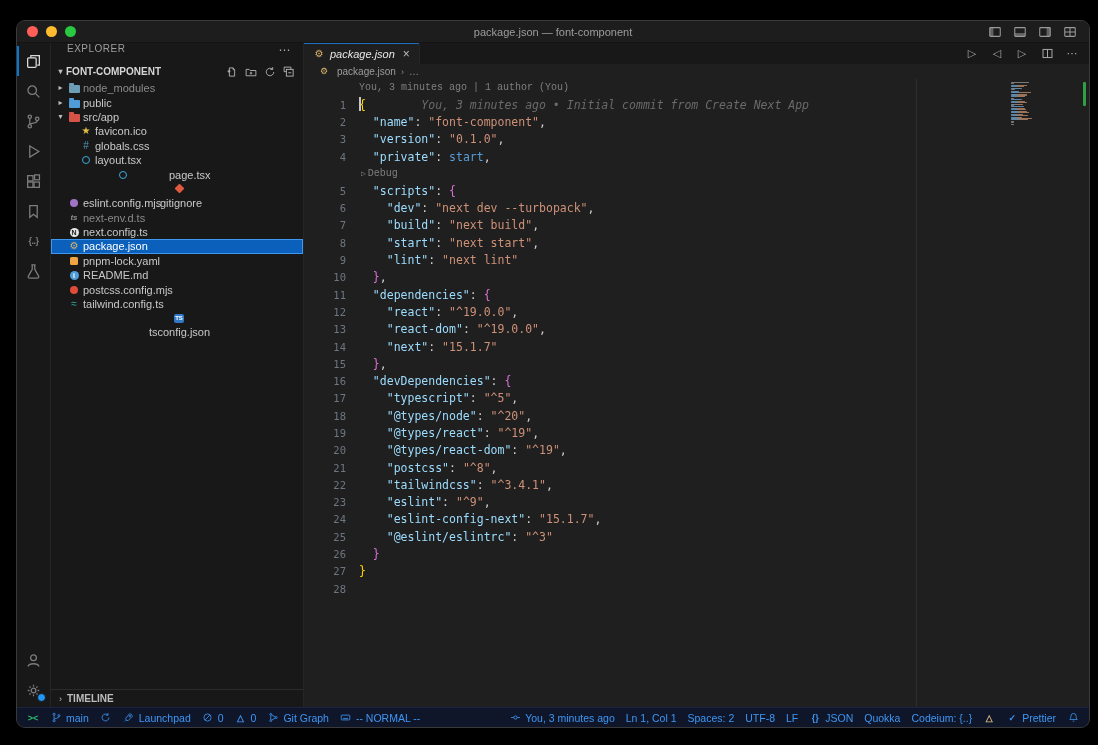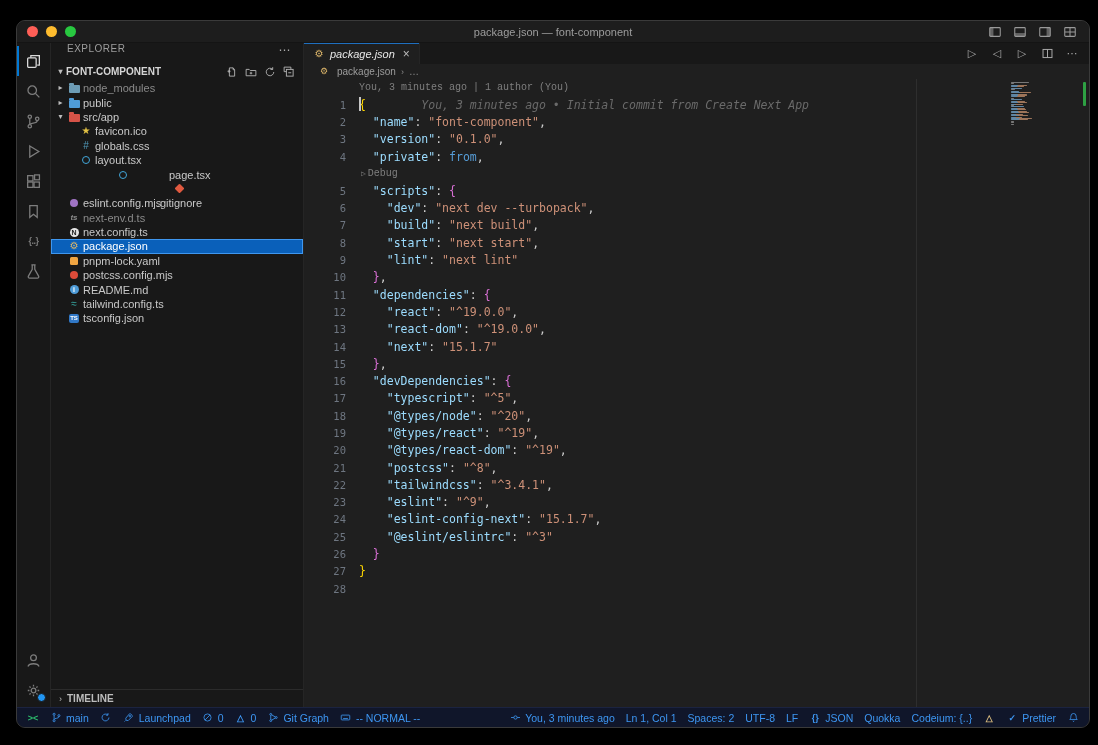--- a/index.html
+++ b/index.html
@@ -347,39 +347,39 @@
           <div class="row" style="padding-left: 4px;">
             <span class="chev"></span>
             <span class="ficon">
               <span class="sq" style="background:#f0a542"></span>
             </span>
             <span class="flabel">pnpm-lock.yaml</span>
           </div>
           <div class="row" style="padding-left: 4px;">
             <span class="chev"></span>
             <span class="ficon">
+              <span class="cl" style="background:#4f9cd8;color:#ffffff">i</span>
+            </span>
+            <span class="flabel">README.md</span>
+          </div>
+          <div class="row" style="padding-left: 4px;">
+            <span class="chev"></span>
+            <span class="ficon">
               <span class="ci" style="background:#dd4b39"></span>
             </span>
             <span class="flabel">postcss.config.mjs</span>
           </div>
           <div class="row" style="padding-left: 4px;">
             <span class="chev"></span>
             <span class="ficon">
-              <span class="cl" style="background:#4f9cd8;color:#ffffff">i</span>
-            </span>
-            <span class="flabel">README.md</span>
-          </div>
-          <div class="row" style="padding-left: 4px;">
-            <span class="chev"></span>
-            <span class="ficon">
               <span class="gl" style="color:#38b2ac">≈</span>
             </span>
             <span class="flabel">tailwind.config.ts</span>
           </div>
-          <div class="row" style="padding-left: 4px;">
+          <div class="row" style="padding-left: 4px; flex-direction: column;">
             <span class="chev"></span>
             <span class="ficon">
               <span class="bd" style="background:#3178c6;color:#ffffff">TS</span>
             </span>
             <span class="flabel">tsconfig.json</span>
           </div>
         </div>
       <div class="timeline">
         <span class="chev">›</span>
         <span>TIMELINE</span>
@@ -457,21 +457,21 @@
           <div class="line">
             <span class="ln">2</span>
             <span class="lc"><span class="t-pl">  </span><span class="t-k">"name"</span><span class="t-p">: </span><span class="t-s">"font-component"</span><span class="t-p">,</span></span>
           </div>
           <div class="line">
             <span class="ln">3</span>
             <span class="lc"><span class="t-pl">  </span><span class="t-k">"version"</span><span class="t-p">: </span><span class="t-s">"0.1.0"</span><span class="t-p">,</span></span>
           </div>
           <div class="line">
             <span class="ln">4</span>
-            <span class="lc"><span class="t-pl">  </span><span class="t-k">"private"</span><span class="t-p">: </span><span class="t-w">from</span><span class="t-p">,</span></span>
+            <span class="lc"><span class="t-pl">  </span><span class="t-k">"private"</span><span class="t-p">: </span><span class="t-w">start</span><span class="t-p">,</span></span>
           </div>
           <div class="lens-row debuglens">
             <span class="dl-play">▷</span>
             <span>Debug</span>
           </div>
           <div class="line">
             <span class="ln">5</span>
             <span class="lc"><span class="t-pl">  </span><span class="t-k">"scripts"</span><span class="t-p">: </span><span class="t-b2">{</span></span>
           </div>
           <div class="line">

